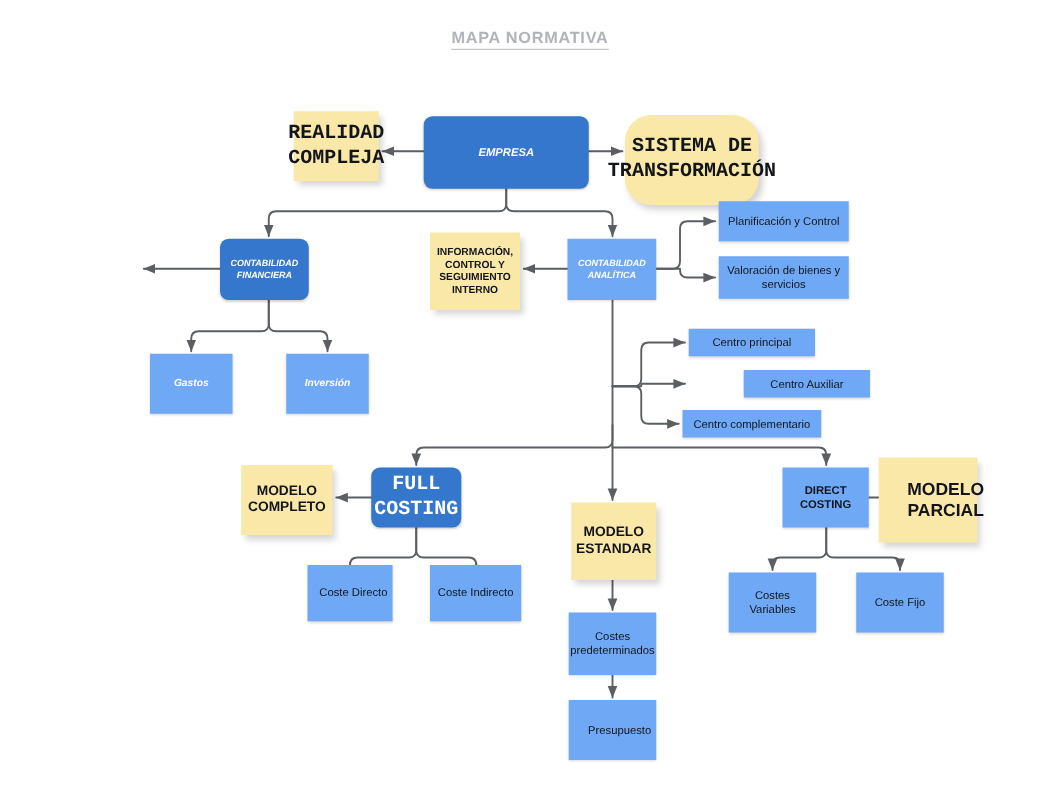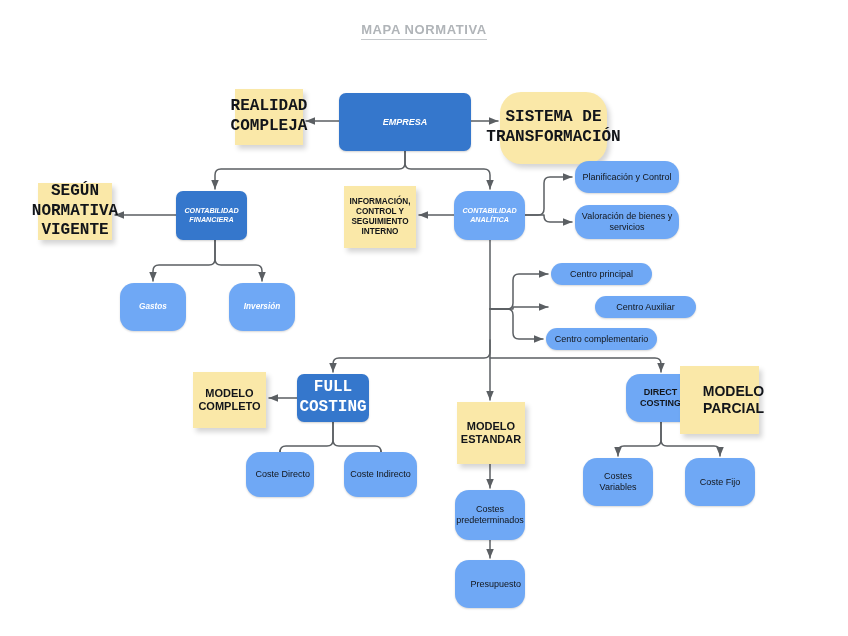--- a/index.html
+++ b/index.html
@@ -60,21 +60,21 @@
   .n-blue-dark {
     background: #3577cc;
     color: #ffffff;
     border-radius: 7px;
     box-shadow: 0 1px 2px rgba(0,0,0,0.18);
   }
   
   .n-blue-light {
     background: #6fa8f5;
     color: #ffffff;
-    border-radius: 14px;
+    border-radius: 0;
     box-shadow: 0 1px 2px rgba(0,0,0,0.16);
   }
   .n-blue-light.dark-text { color: #12151a; }
   
   .n-note {
     background: #fae8a8;
     color: #12151a;
     border-radius: 0;
     box-shadow: 3px 4px 5px rgba(0,0,0,0.17);
   }
@@ -147,23 +147,20 @@
   </div>
 
   <div class="node n-blue-dark fs9 italic" style="left:339px;top:93px;width:132px;height:58px;">
     <span class="lbl">EMPRESA</span>
   </div>
 
   <div class="node n-note fs10 bold" style="left:500px;top:92px;width:107px;height:72px;border-radius:21px;">
     <span class="lbl">SISTEMA DE TRANSFORMACIÓN</span>
   </div>
 
-  <div class="node n-note fs10 bold" style="left:38px;top:183px;width:74px;height:57px;">
-    <span class="lbl">SEGÚN NORMATIVA VIGENTE</span>
-  </div>
 
   <div class="node n-blue-dark fs7 italic" style="left:176px;top:191px;width:71px;height:49px;">
     <span class="lbl">CONTABILIDAD FINANCIERA</span>
   </div>
 
   <div class="node n-note fs8 bold" style="left:344px;top:186px;width:72px;height:62px;">
     <span class="lbl">INFORMACIÓN, CONTROL Y SEGUIMIENTO INTERNO</span>
   </div>
 
   <div class="node n-blue-light fs7 italic" style="left:454px;top:191px;width:71px;height:49px;">
@@ -207,21 +204,21 @@
   </div>
 
   <div class="node n-note fs11 bold" style="left:457px;top:402px;width:68px;height:62px;align-items:center;">
     <span class="lbl">MODELO ESTANDAR</span>
   </div>
 
   <div class="node n-blue-light dark-text fs9 bold" style="left:626px;top:374px;width:69px;height:48px;">
     <span class="lbl">DIRECT COSTING</span>
   </div>
 
-  <div class="node n-note fs14 bold" style="left:680px;top:366px;width:79px;height:68px;padding-left:28px;">
+  <div class="node n-note fs14 bold" style="left:703px;top:366px;width:79px;height:68px;padding-left:28px;">
     <span class="lbl">MODELO PARCIAL</span>
   </div>
 
   <div class="node n-blue-light dark-text fs9" style="left:246px;top:452px;width:68px;height:45px;justify-content:flex-end;">
     <span class="lbl">Coste Directo</span>
   </div>
 
   <div class="node n-blue-light dark-text fs9" style="left:344px;top:452px;width:73px;height:45px;">
     <span class="lbl">Coste Indirecto</span>
   </div>

